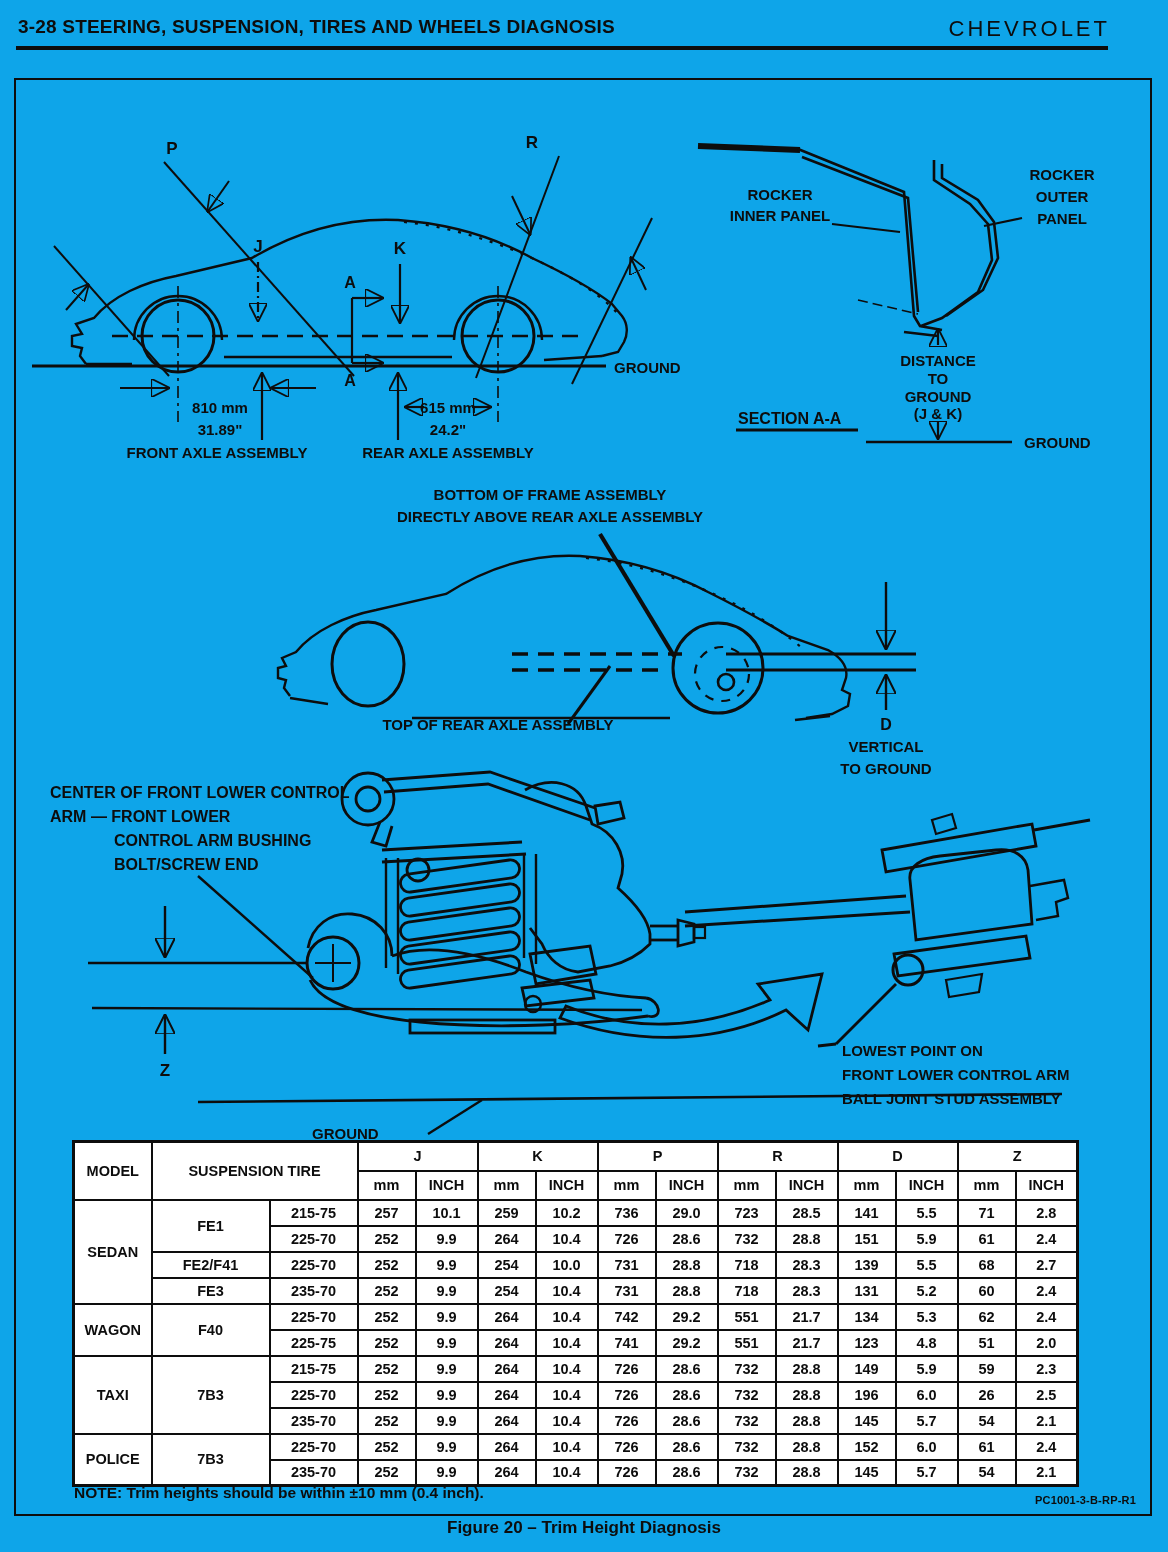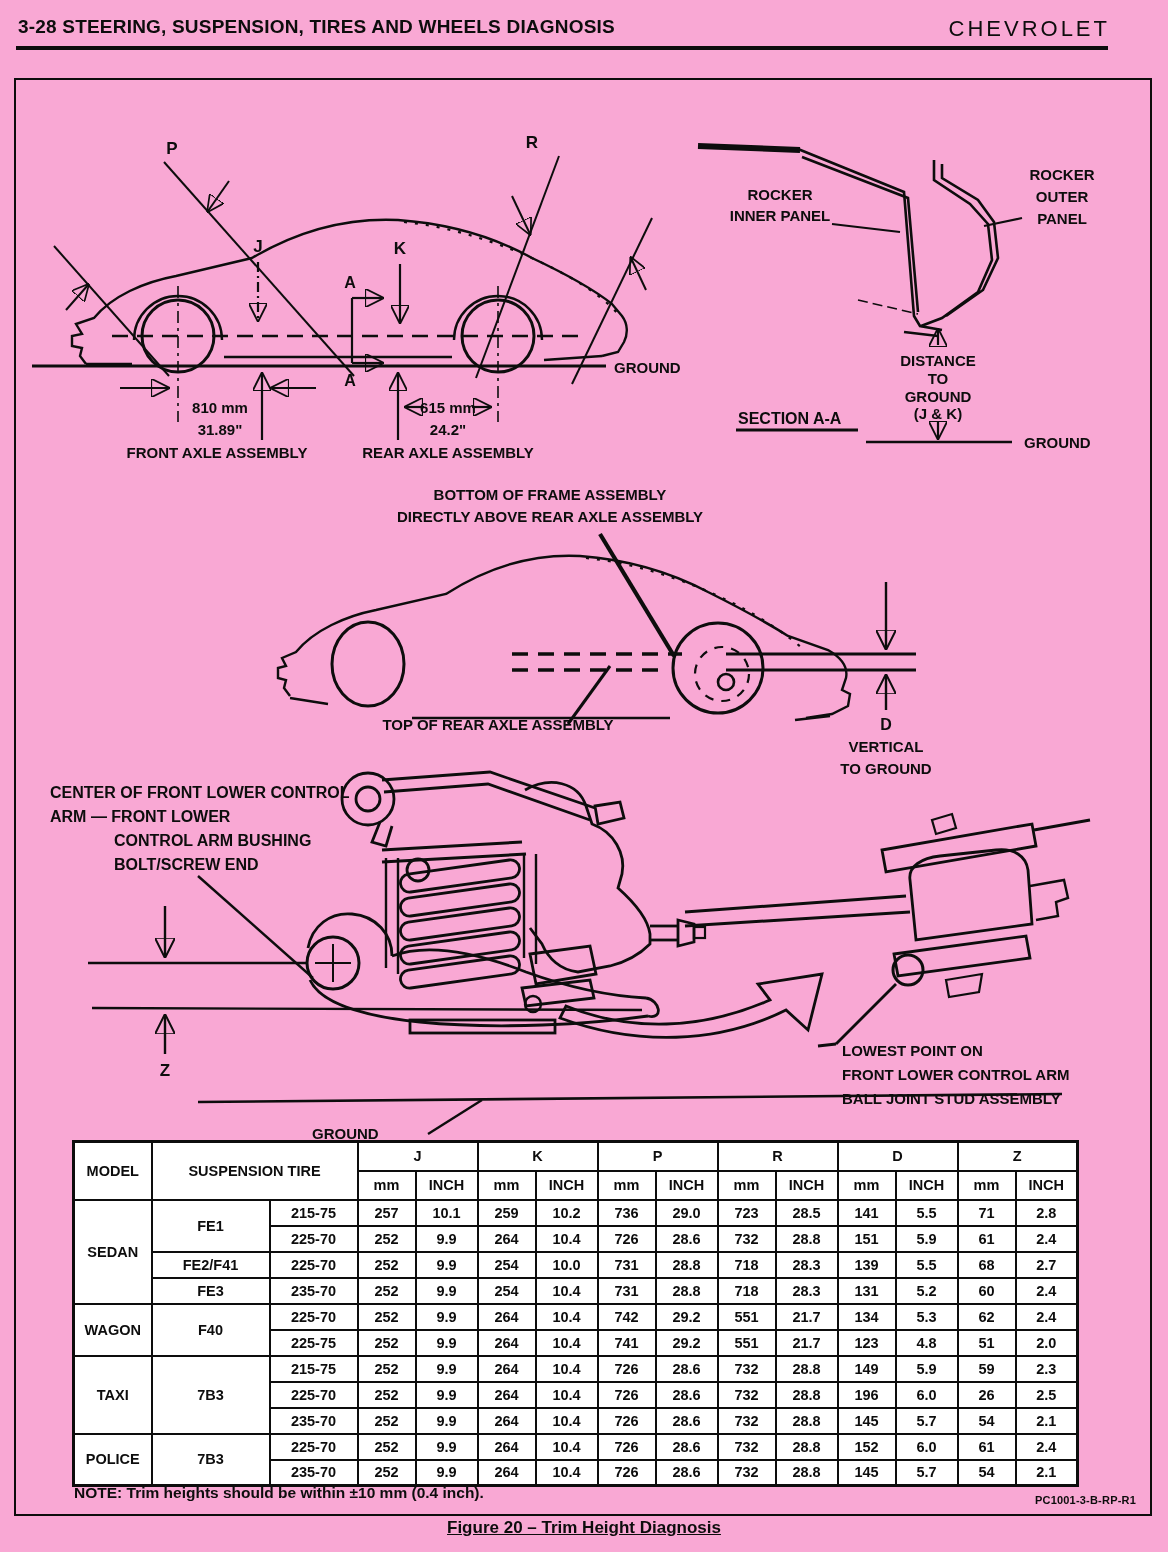--- a/index.html
+++ b/index.html
@@ -1,34 +1,34 @@
 <!DOCTYPE html>
 <html><head>
 <meta charset="utf-8">
 <style>
   html,body{margin:0;padding:0;background:#e8e8e4;}
-  .page{position:relative;width:1168px;height:1552px;background:#f9a8d4;color:#0d0d0d;
+  .page{position:relative;width:1168px;height:1552px;background:#0ea5e9;color:#0d0d0d;
         font-family:"Liberation Sans",sans-serif;overflow:hidden;}
   .abs{position:absolute;}
   .hdr-left{left:18px;top:16px;font-size:19px;font-weight:bold;letter-spacing:.2px;}
   .hdr-brand{right:58px;top:16px;font-size:22px;font-family:Liberation Sans, sans-serif;
              letter-spacing:3px;}
   .hdr-rule{left:16px;top:46px;width:1092px;height:4px;background:#0d0d0d;}
   .main-box{left:14px;top:78px;width:1134px;height:1434px;border:2.5px solid #0d0d0d;}
   svg text{font-family:"Liberation Sans",sans-serif;font-weight:bold;fill:#0d0d0d;}
   svg .s15{font-size:15px;} svg .s16{font-size:16px;} svg .s17{font-size:17px;}
   svg line,svg path,svg circle,svg ellipse,svg polyline,svg rect{stroke:#0d0d0d;fill:none;}
   table.trim{border-collapse:collapse;table-layout:fixed;font-size:14.5px;font-weight:bold;
              border:3px solid #0d0d0d;background:#fff;}
   table.trim th,table.trim td{border:2px solid #0d0d0d;text-align:center;vertical-align:middle;
              padding:0;overflow:hidden;white-space:nowrap;}
   table.trim thead tr{height:29px;} table.trim tbody tr{height:26px;}
   .note{left:74px;top:1484px;font-size:15.5px;font-weight:bold;text-align:right;}
   .pcode{right:32px;top:1494px;font-size:11px;font-weight:bold;letter-spacing:.2px;}
-  .caption{left:0;top:1518px;width:100%;text-align:center;font-size:17px;font-weight:bold;text-decoration:underline;}
+  .caption{left:0;top:1518px;width:100%;text-align:center;font-size:17px;font-weight:bold;}
 </style>
 </head>
 <body>
 
 <div class="page">
 
   <svg width="0" height="0" style="position:absolute">
     <defs>
       <marker id="ah" viewBox="0 0 10 10" refX="9" refY="5" markerWidth="8.5" markerHeight="8.5" orient="auto">
         <path d="M0,0 L10,5 L0,10 z" fill="#0d0d0d" stroke="none"></path>

